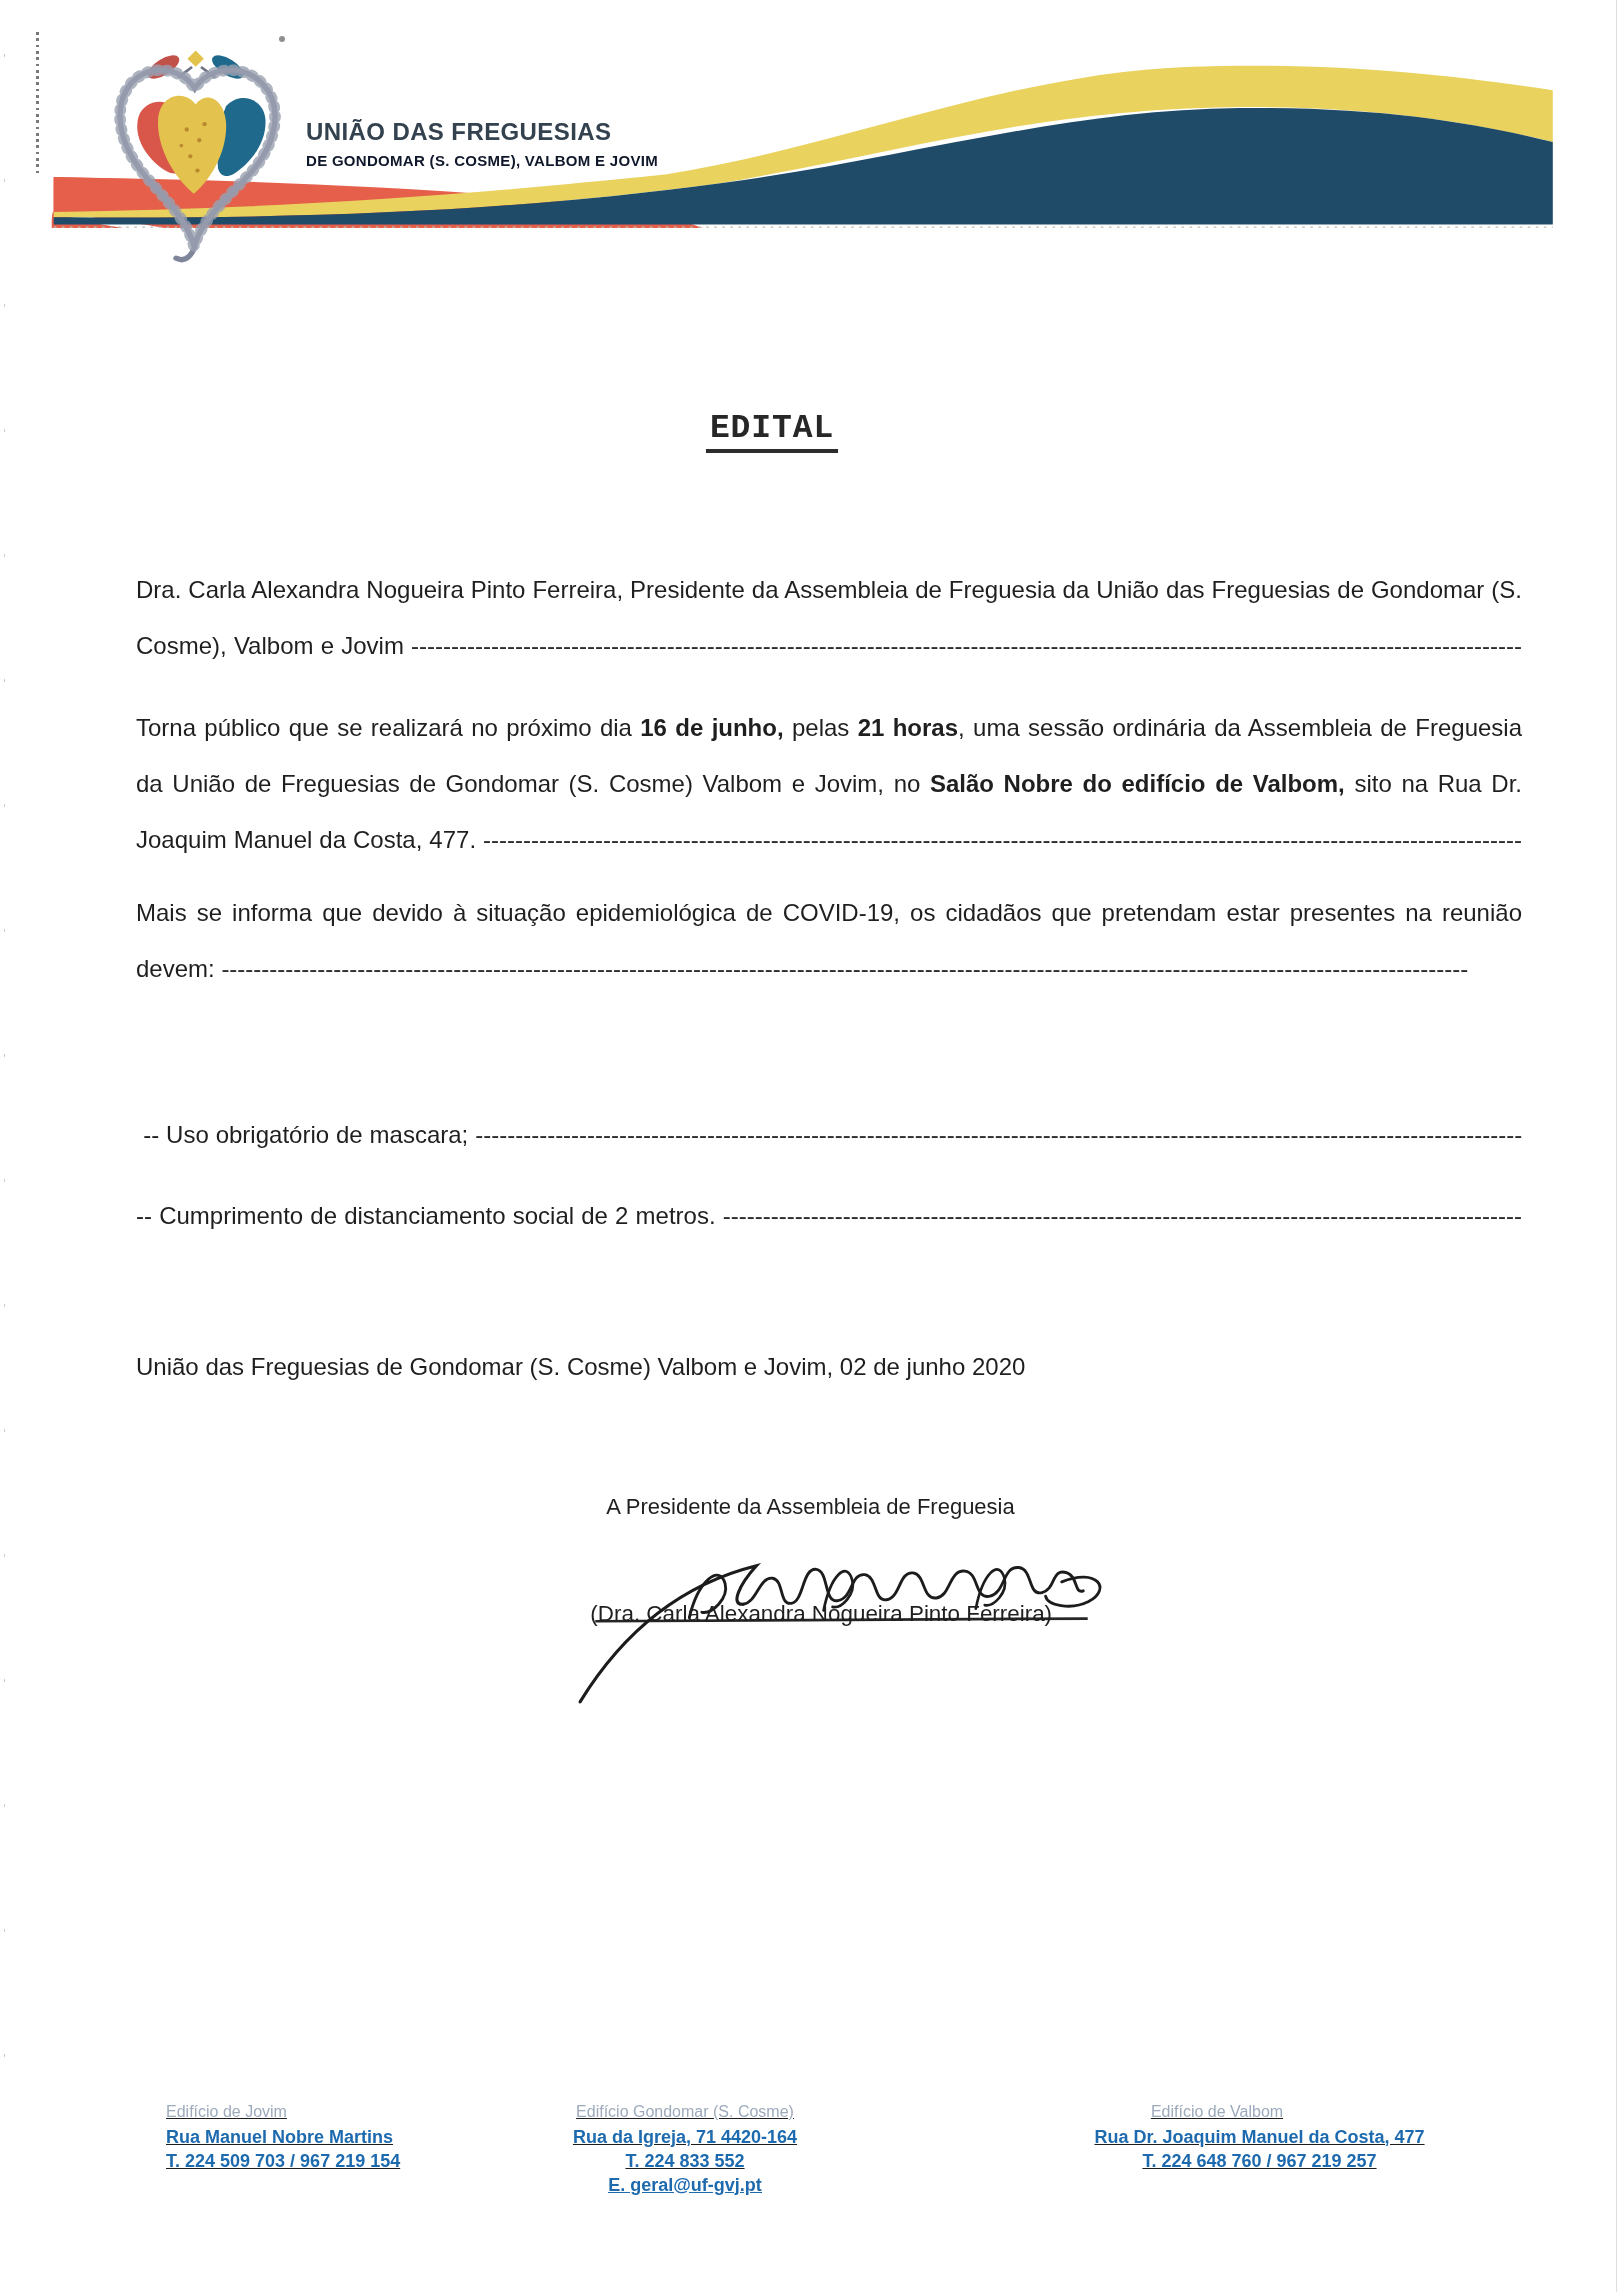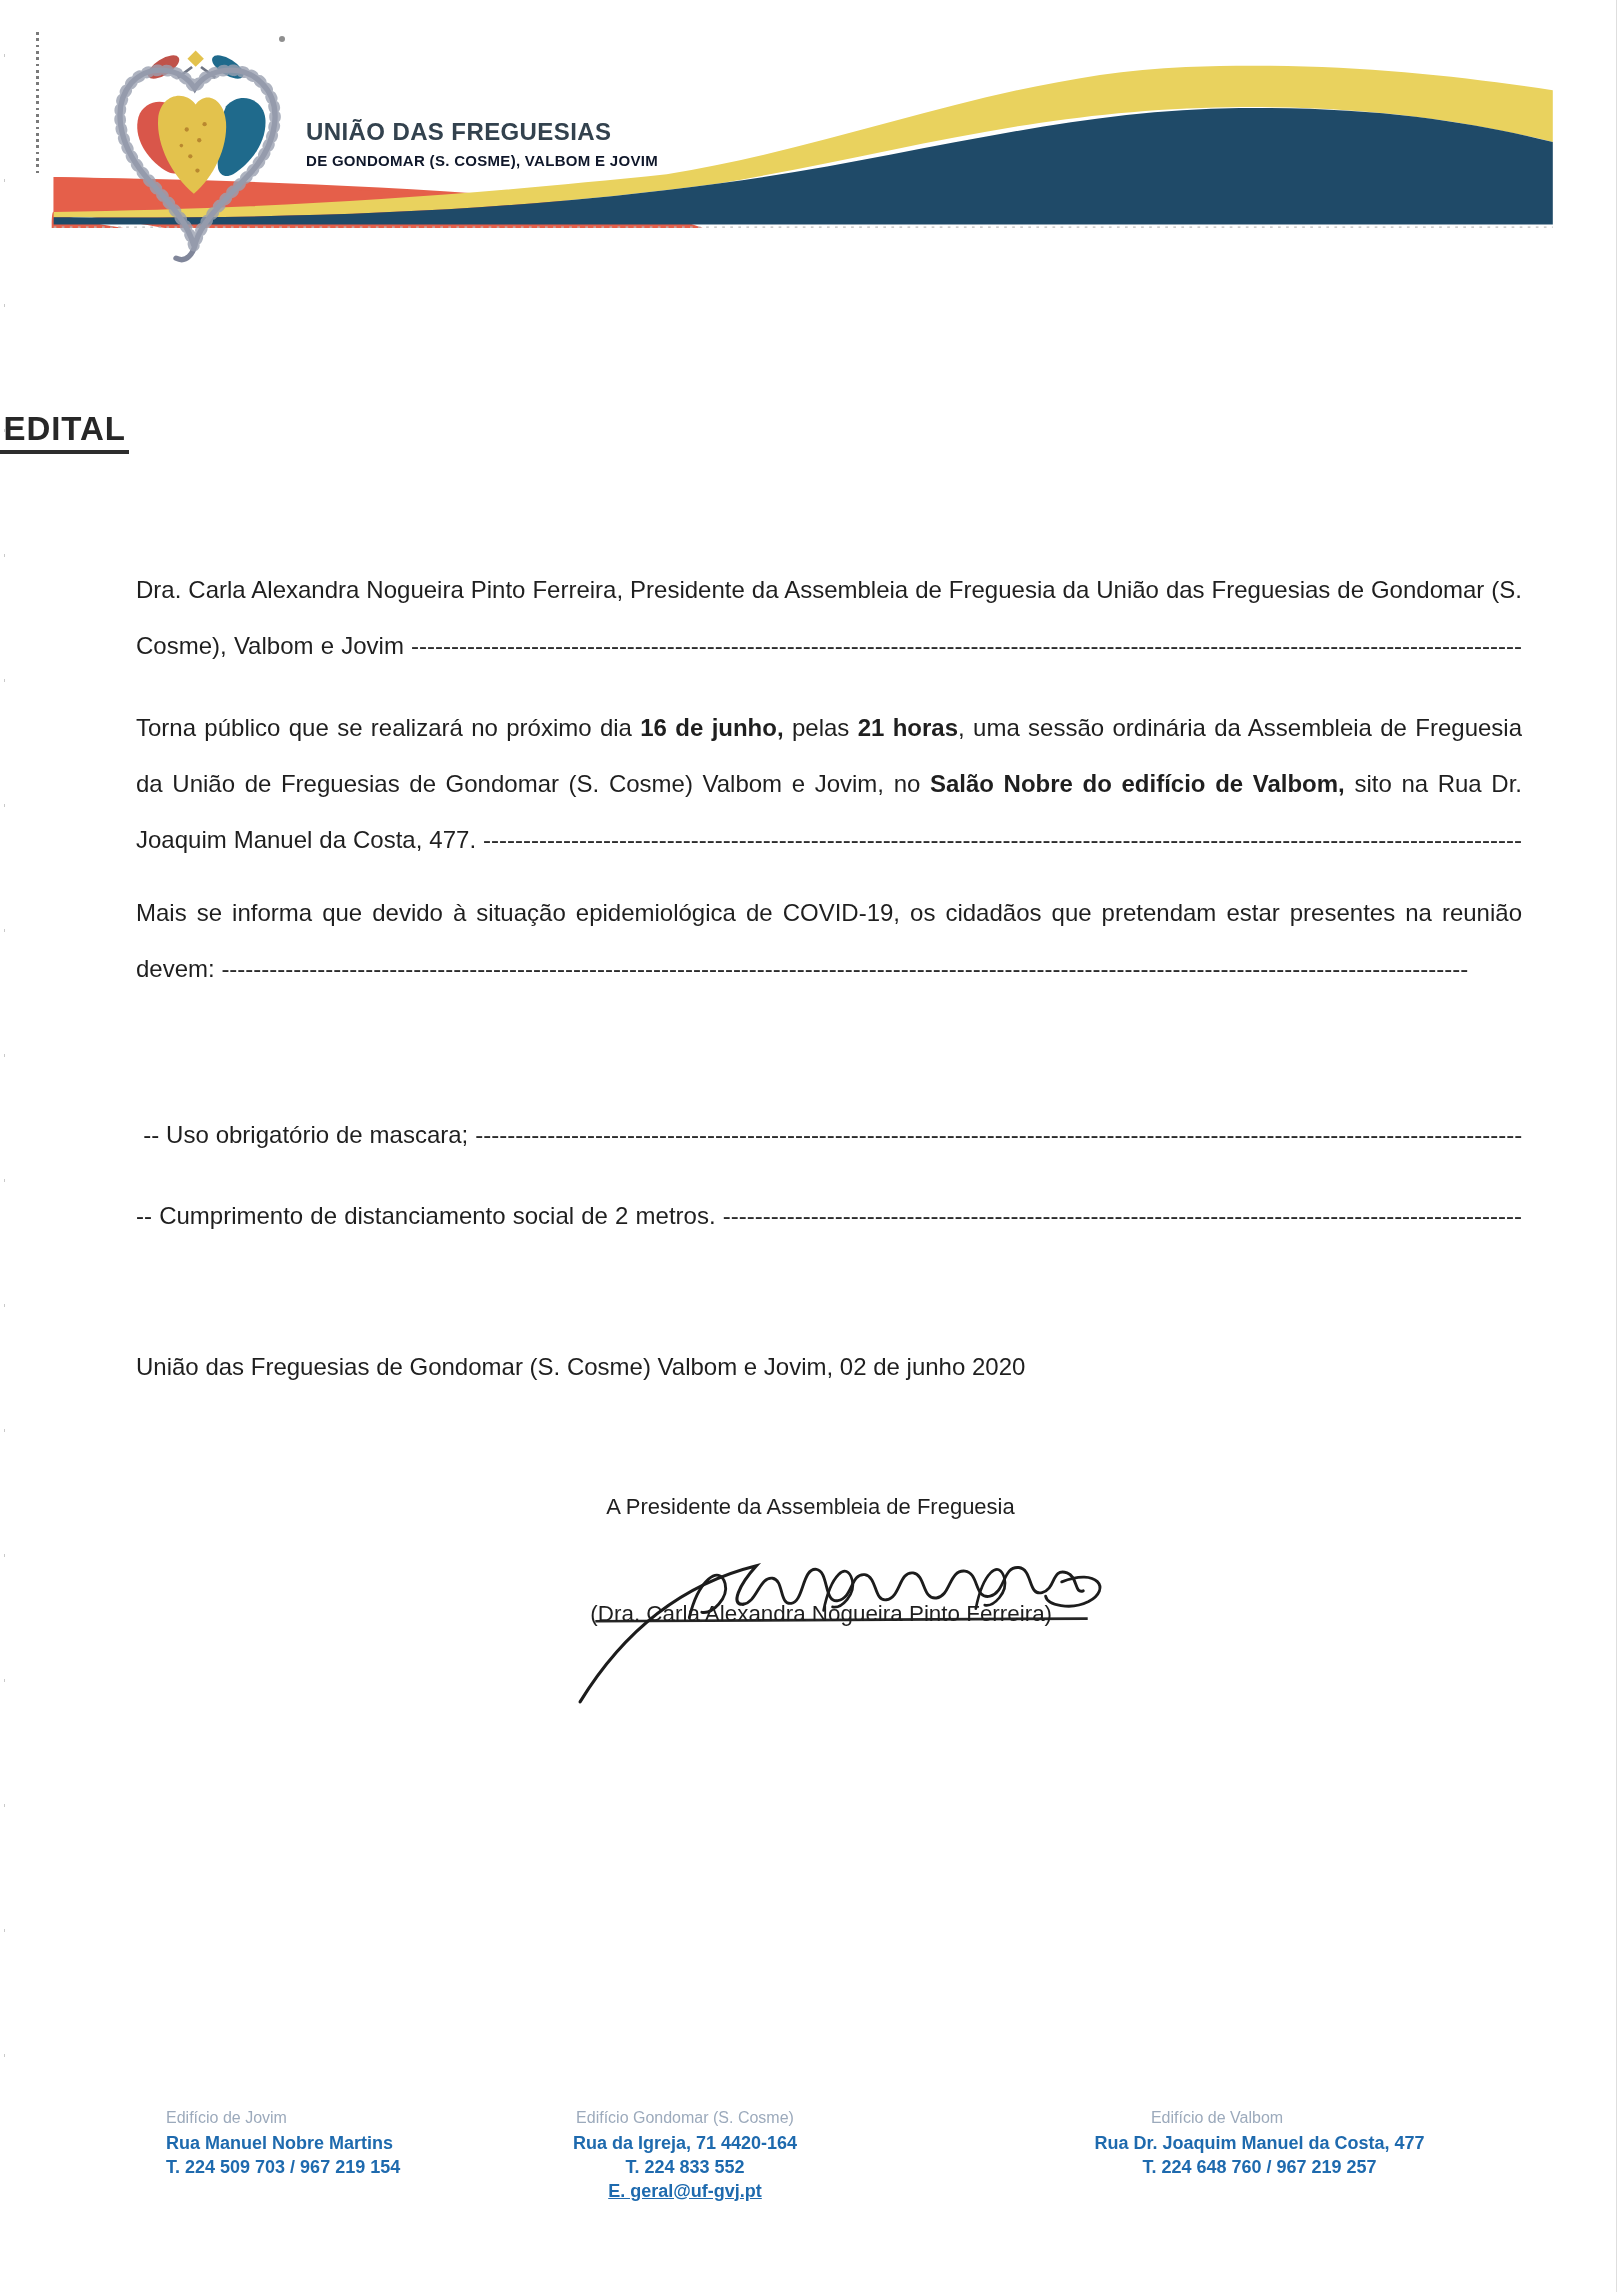--- a/index.html
+++ b/index.html
@@ -21,21 +21,21 @@
     position:absolute;right:3.6px;top:0;width:1.8px;height:2293px;background:#dedede;
   }
   .speck{position:absolute;width:6.3px;height:6.3px;border-radius:50%;background:#8f8f8f;}
   
   .banner-svg{position:absolute;left:40px;top:49px;}
   .logo-svg{position:absolute;left:92px;top:47px;}
   .org-text{position:absolute;left:306px;top:97px;line-height:1.25;margin-top:20px;}
   .org-line1{font-size:24px;font-weight:700;color:#33424e;letter-spacing:0.4px;}
   .org-line2{font-size:15px;font-weight:700;color:#0f172a;letter-spacing:0.3px;margin-top:4.5px;}
   
-  .doc-title-wrap{position:absolute;left:0;top:410px;width:1544px;text-align:left;}
+  .doc-title-wrap{position:absolute;left:0;top:410px;width:1544px;text-align:center;font-family:Liberation Mono, monospace;}
   .doc-title{
     display:inline-block;font-size:33px;font-weight:700;color:#272727;
     letter-spacing:0.9px;border-bottom:4.5px solid #2d2d2d;padding:0 3.6px 1.8px 3.6px;
   }
   .para{
     position:absolute;left:136px;width:1386px;font-size:24px;line-height:56px;
     text-align:justify;overflow:hidden;color:#1f1f1f;
   }
   .para .b{font-weight:700;}
   .para .u{text-decoration:underline;text-decoration-thickness:1.8px;text-underline-offset:4.5px;}
@@ -49,21 +49,21 @@
   #dateline{top:1339px;height:57px;text-align:left;}
   
   .sig-role{position:absolute;left:0;top:1494px;width:1621px;text-align:center;font-size:22px;color:#1f1f1f;}
   .sig-svg{position:absolute;left:555px;top:1512px;}
   .sig-name{
     position:absolute;left:0;top:1601px;width:1621px;text-align:center;
     font-size:22.4px;color:#1f1f1f;transform:translateX(10.7px);
   }
   
   .footer{position:absolute;top:2103px;left:0;width:1621px;font-size:18px;}
-  .f-col{position:absolute;top:6px;}
+  .f-col{position:absolute;top:0;text-decoration:underline;}
   .f-head{font-size:16px;color:#9caabc;font-weight:400;margin-bottom:3.6px;}
   .f-line{color:#1e6aae;font-weight:700;line-height:24px;}
   .f-email{color:#1e6aae;font-weight:700;line-height:24px;text-decoration:underline;}
   #f-left{left:166px;text-align:left;}
   #f-mid{left:497px;width:376px;text-align:center;}
   #f-right{left:1030px;width:459px;text-align:center;}
   #f-right .f-head{padding-right:85px;}
 </style>
 </head>
 <body>

